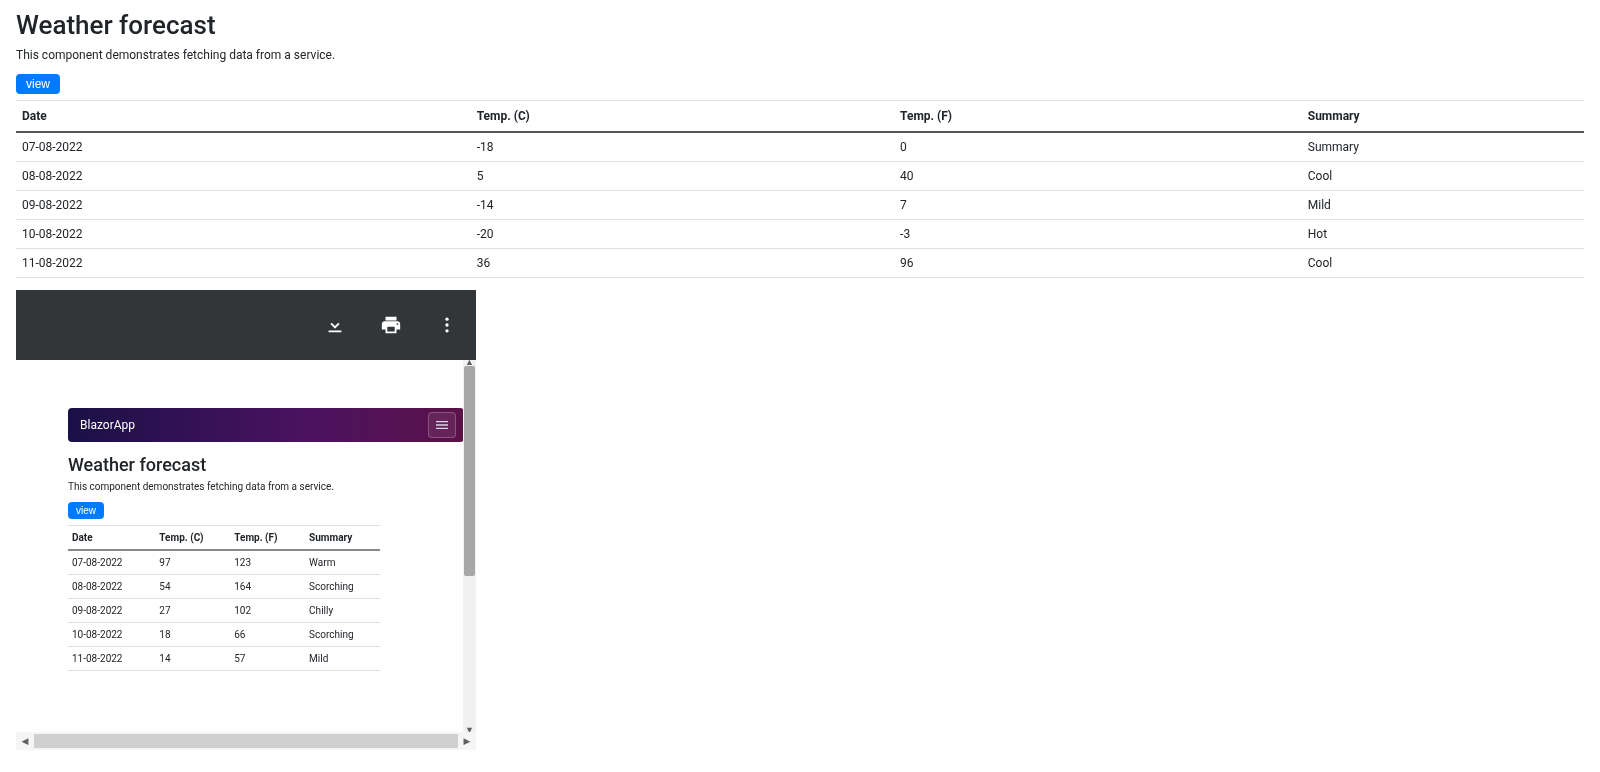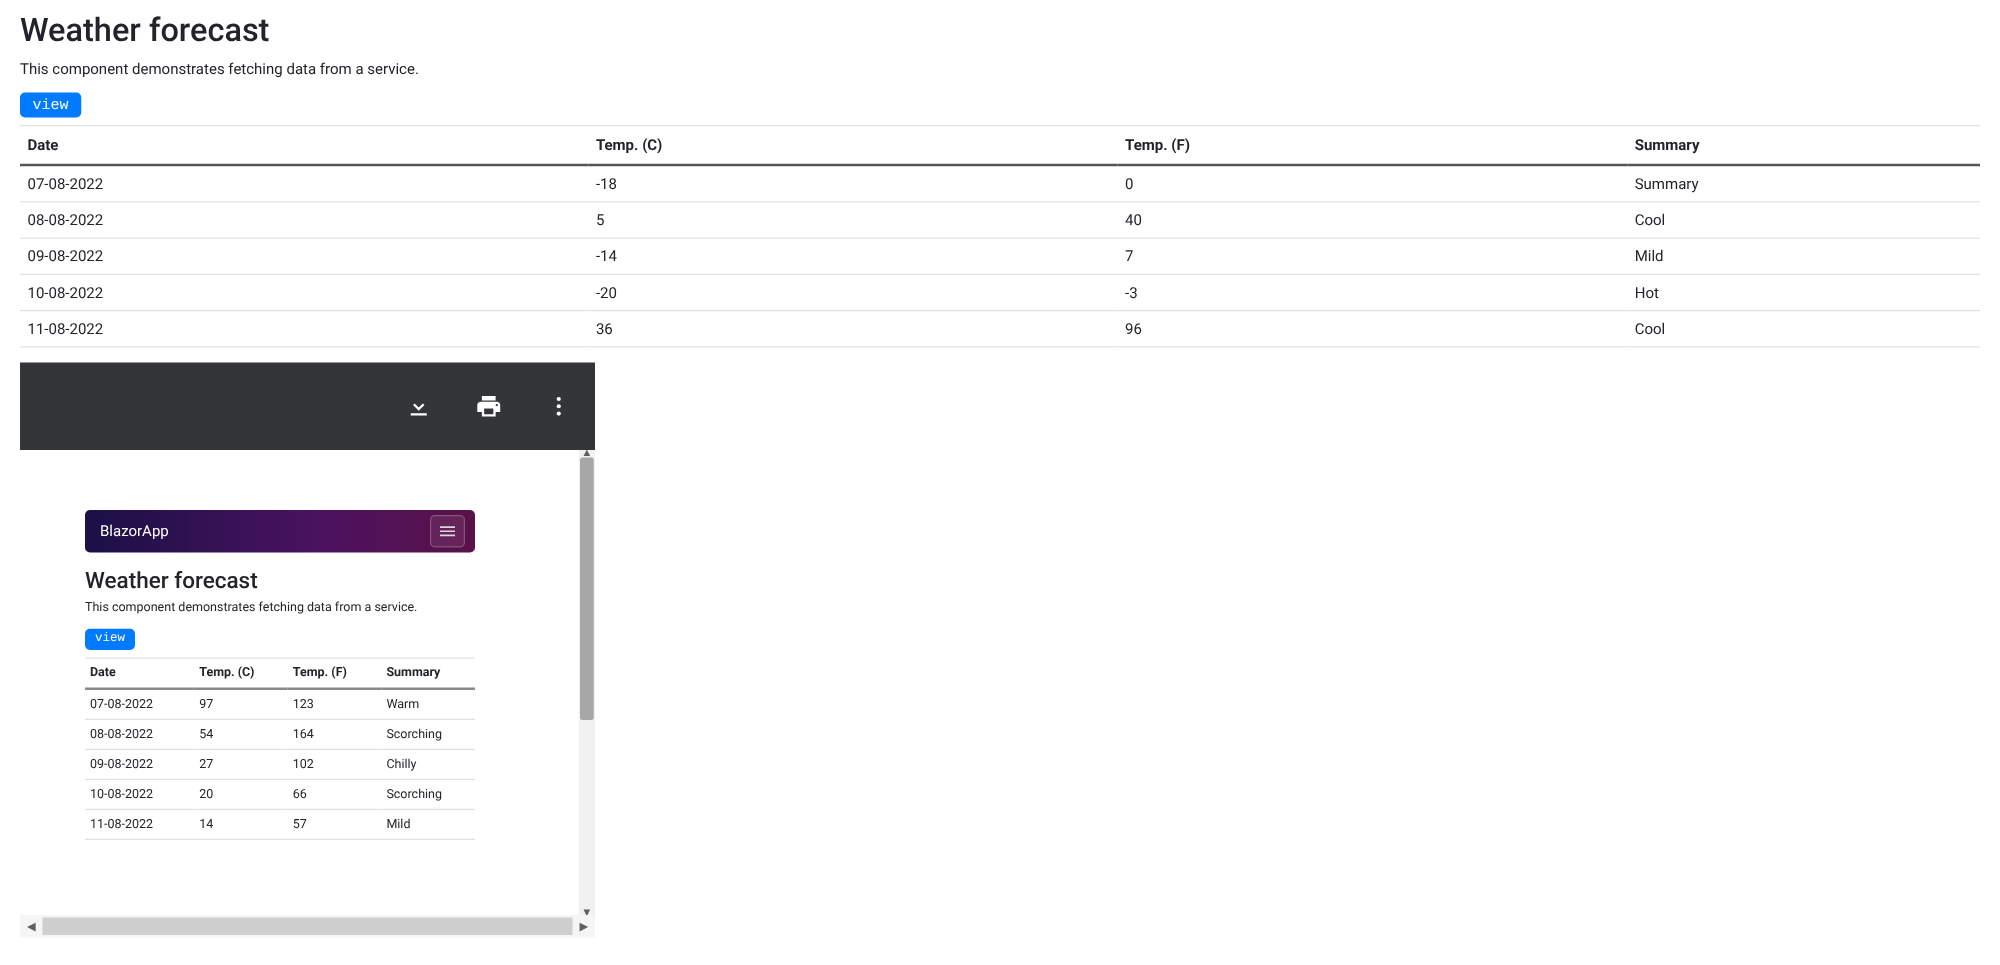--- a/index.html
+++ b/index.html
@@ -2,21 +2,21 @@
 <html><head>
 <meta charset="utf-8">
 <style>
   * { box-sizing: border-box; }
   html, body { margin: 0; padding: 0; font-family: -apple-system, BlinkMacSystemFont, "Segoe UI", Roboto, "Helvetica Neue", Arial, sans-serif; color: #212529; }
   body { width: 1600px; height: 772px; background: #fff; font-size: 13px; overflow: hidden; }
 
   .page { padding: 10px 16px 0 16px; }
   h1.page-title { font-size: 26px; font-weight: 500; margin: 0 0 8px 0; }
   p.page-desc { font-size: 12px; margin: 0 0 12px 0; color: #212529; }
-  .btn-primary { display: inline-block; background: #007bff; color: #fff; border: none; border-radius: 4px; padding: 3px 10px; font-size: 12px; cursor: pointer; margin-bottom: 6px; font-family: Liberation Mono, monospace; }
+  .btn-primary { display: inline-block; background: #007bff; color: #fff; border: none; border-radius: 4px; padding: 3px 10px; font-size: 12px; cursor: pointer; margin-bottom: 6px; }
   table.data { width: 100%; border-collapse: collapse; font-size: 12px; }
   table.data th { text-align: left; font-weight: 700; padding: 8px 6px; border-top: 1px solid #dee2e6; border-bottom: 2px solid #555; }
   table.data td { padding: 7px 6px; border-bottom: 1px solid #dee2e6; vertical-align: top; }
 
   
   .pdf-frame { margin: 12px 0 0 0; width: 460px; height: 460px; position: relative; background: #fff; }
   .pdf-toolbar { height: 70px; background: #323639; display: flex; align-items: center; justify-content: flex-end; padding: 0 18px; gap: 34px; }
   .pdf-toolbar .icon { width: 22px; height: 22px; display: flex; align-items: center; justify-content: center; cursor: pointer; }
   .pdf-toolbar svg { fill: #fff; }
   .pdf-body { position: absolute; top: 70px; left: 0; right: 0; bottom: 18px; overflow: hidden; background: #fff; }
@@ -25,21 +25,21 @@
   .pdf-scroll-v .arrow { position: absolute; left: 0; right: 0; height: 12px; display: flex; align-items: center; justify-content: center; font-size: 9px; color: #606060; }
   .pdf-scroll-v .arrow.up { top: -4px; }
   .pdf-scroll-v .arrow.down { bottom: -4px; }
   .pdf-scroll-h { position: absolute; left: 0; right: 0; bottom: 0; height: 18px; background: #f5f5f5; }
   .pdf-scroll-h .track { position: absolute; left: 18px; right: 18px; top: 2px; bottom: 2px; background: #cfcfcf; }
   .pdf-scroll-h .arrow { position: absolute; top: 0; bottom: 0; width: 18px; display: flex; align-items: center; justify-content: center; font-size: 9px; color: #606060; }
   .pdf-scroll-h .arrow.left { left: 0; }
   .pdf-scroll-h .arrow.right { right: 0; }
 
   .pdf-doc { padding: 48px 14px 14px 52px; }
-  .app-bar { background: linear-gradient(90deg, #1a1046 0%, #4b1260 60%, #5a1248 100%); border-radius: 4px; height: 34px; display: flex; align-items: center; justify-content: space-between; padding: 0 8px 0 12px; margin-bottom: 12px; width: 312px; }
+  .app-bar { background: linear-gradient(90deg, #1a1046 0%, #4b1260 60%, #5a1248 100%); border-radius: 4px; height: 34px; display: flex; align-items: center; justify-content: space-between; padding: 0 8px 0 12px; margin-bottom: 12px; width: 396px; }
   .app-bar .brand { color: #fff; font-size: 12px; }
   .app-bar .hamburger-btn { width: 28px; height: 26px; background: rgba(255,255,255,0.08); border: 1px solid rgba(255,255,255,0.22); border-radius: 4px; display: flex; align-items: center; justify-content: center; cursor: pointer; }
   .app-bar .hamburger-btn svg { fill: #d6d6e2; }
 
   h2.doc-title { font-size: 18px; font-weight: 500; margin: 0 0 6px 0; }
   p.doc-desc { font-size: 10px; margin: 0 0 10px 0; }
   .btn-primary.small { font-size: 10px; padding: 3px 8px; }
   table.doc-data { border-collapse: collapse; font-size: 10px; width: 312px; }
   table.doc-data th { text-align: left; font-weight: 700; padding: 6px 4px; border-top: 1px solid #dee2e6; border-bottom: 2px solid #888; }
   table.doc-data td { padding: 6px 4px; border-bottom: 1px solid #dee2e6; }
@@ -153,21 +153,21 @@
                 <td>Scorching</td>
               </tr>
               <tr>
                 <td>09-08-2022</td>
                 <td>27</td>
                 <td>102</td>
                 <td>Chilly</td>
               </tr>
               <tr>
                 <td>10-08-2022</td>
-                <td>20</td>
+                <td>18</td>
                 <td>66</td>
                 <td>Scorching</td>
               </tr>
               <tr>
                 <td>11-08-2022</td>
                 <td>14</td>
                 <td>57</td>
                 <td>Mild</td>
               </tr>
             </tbody>

